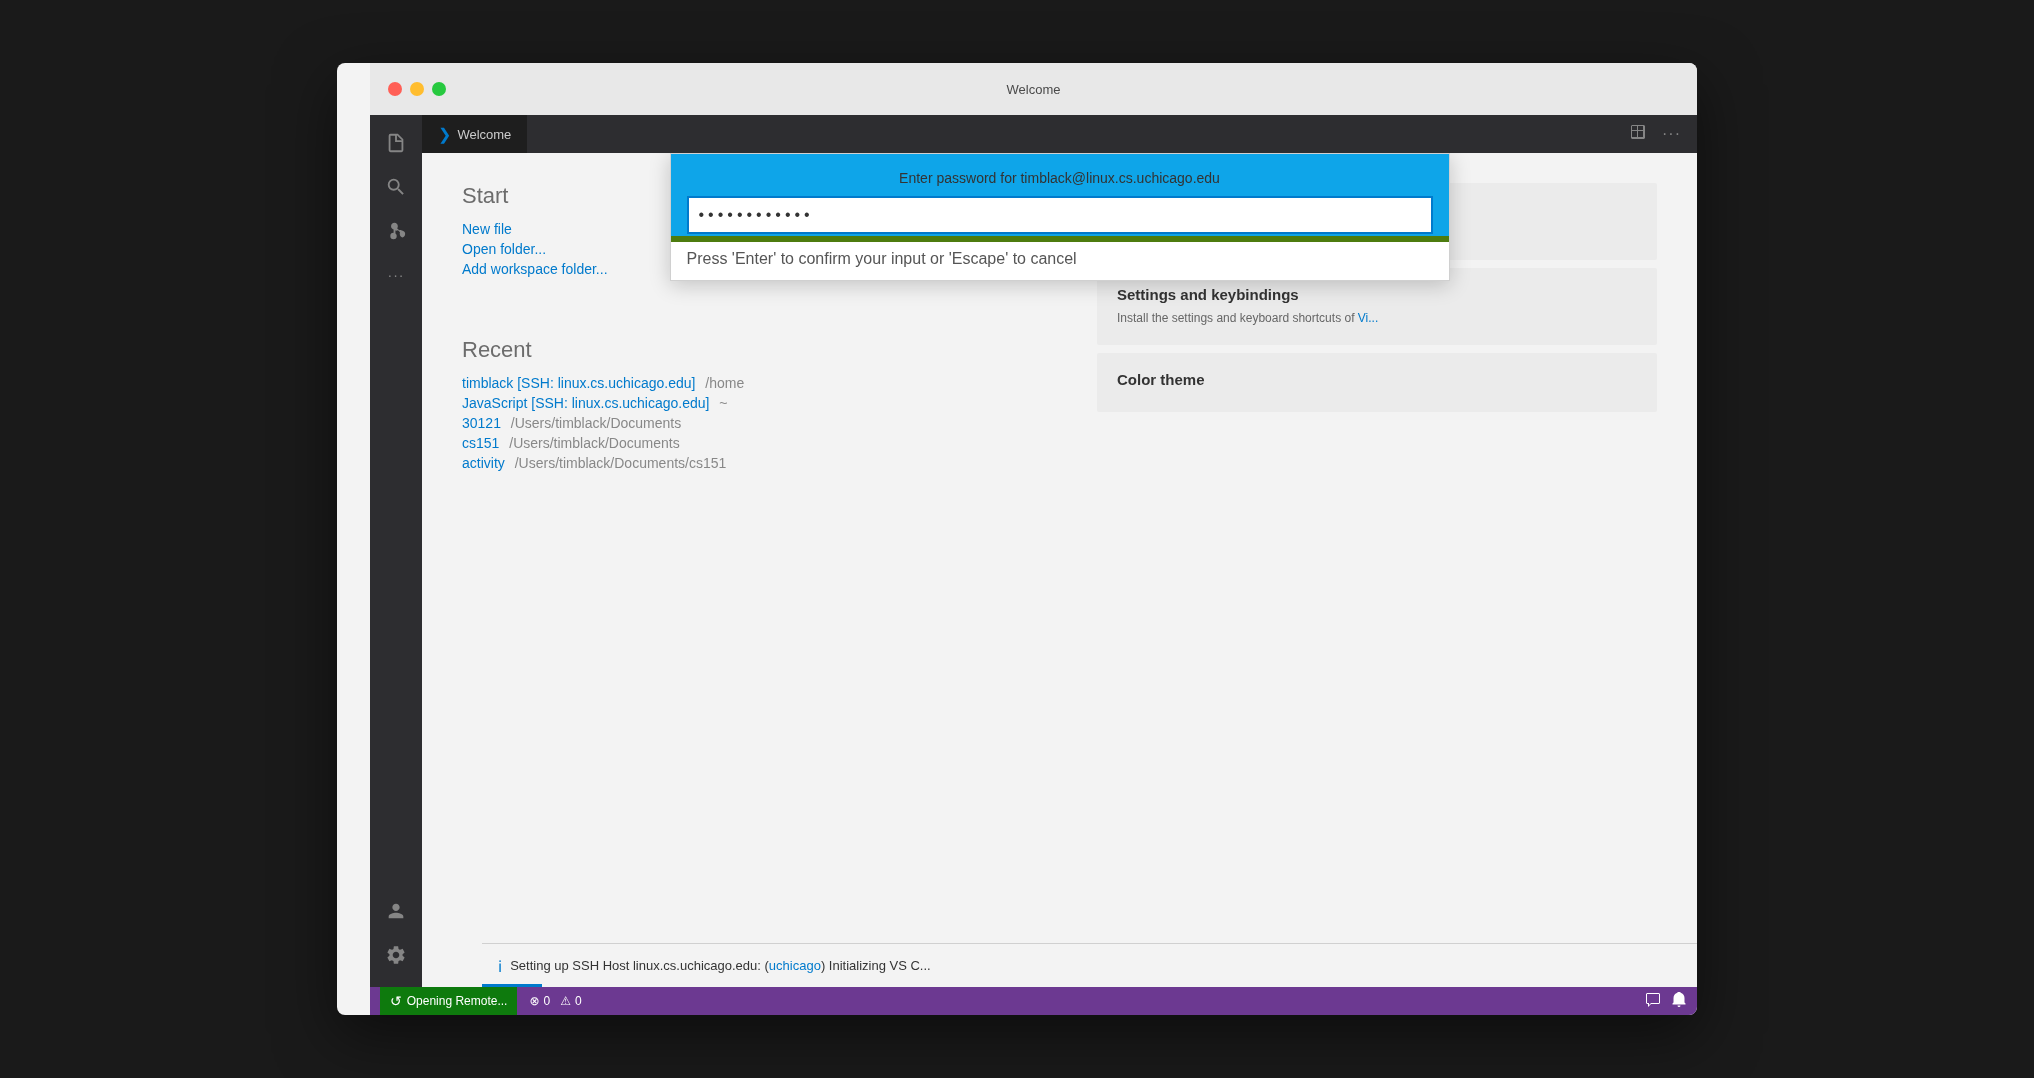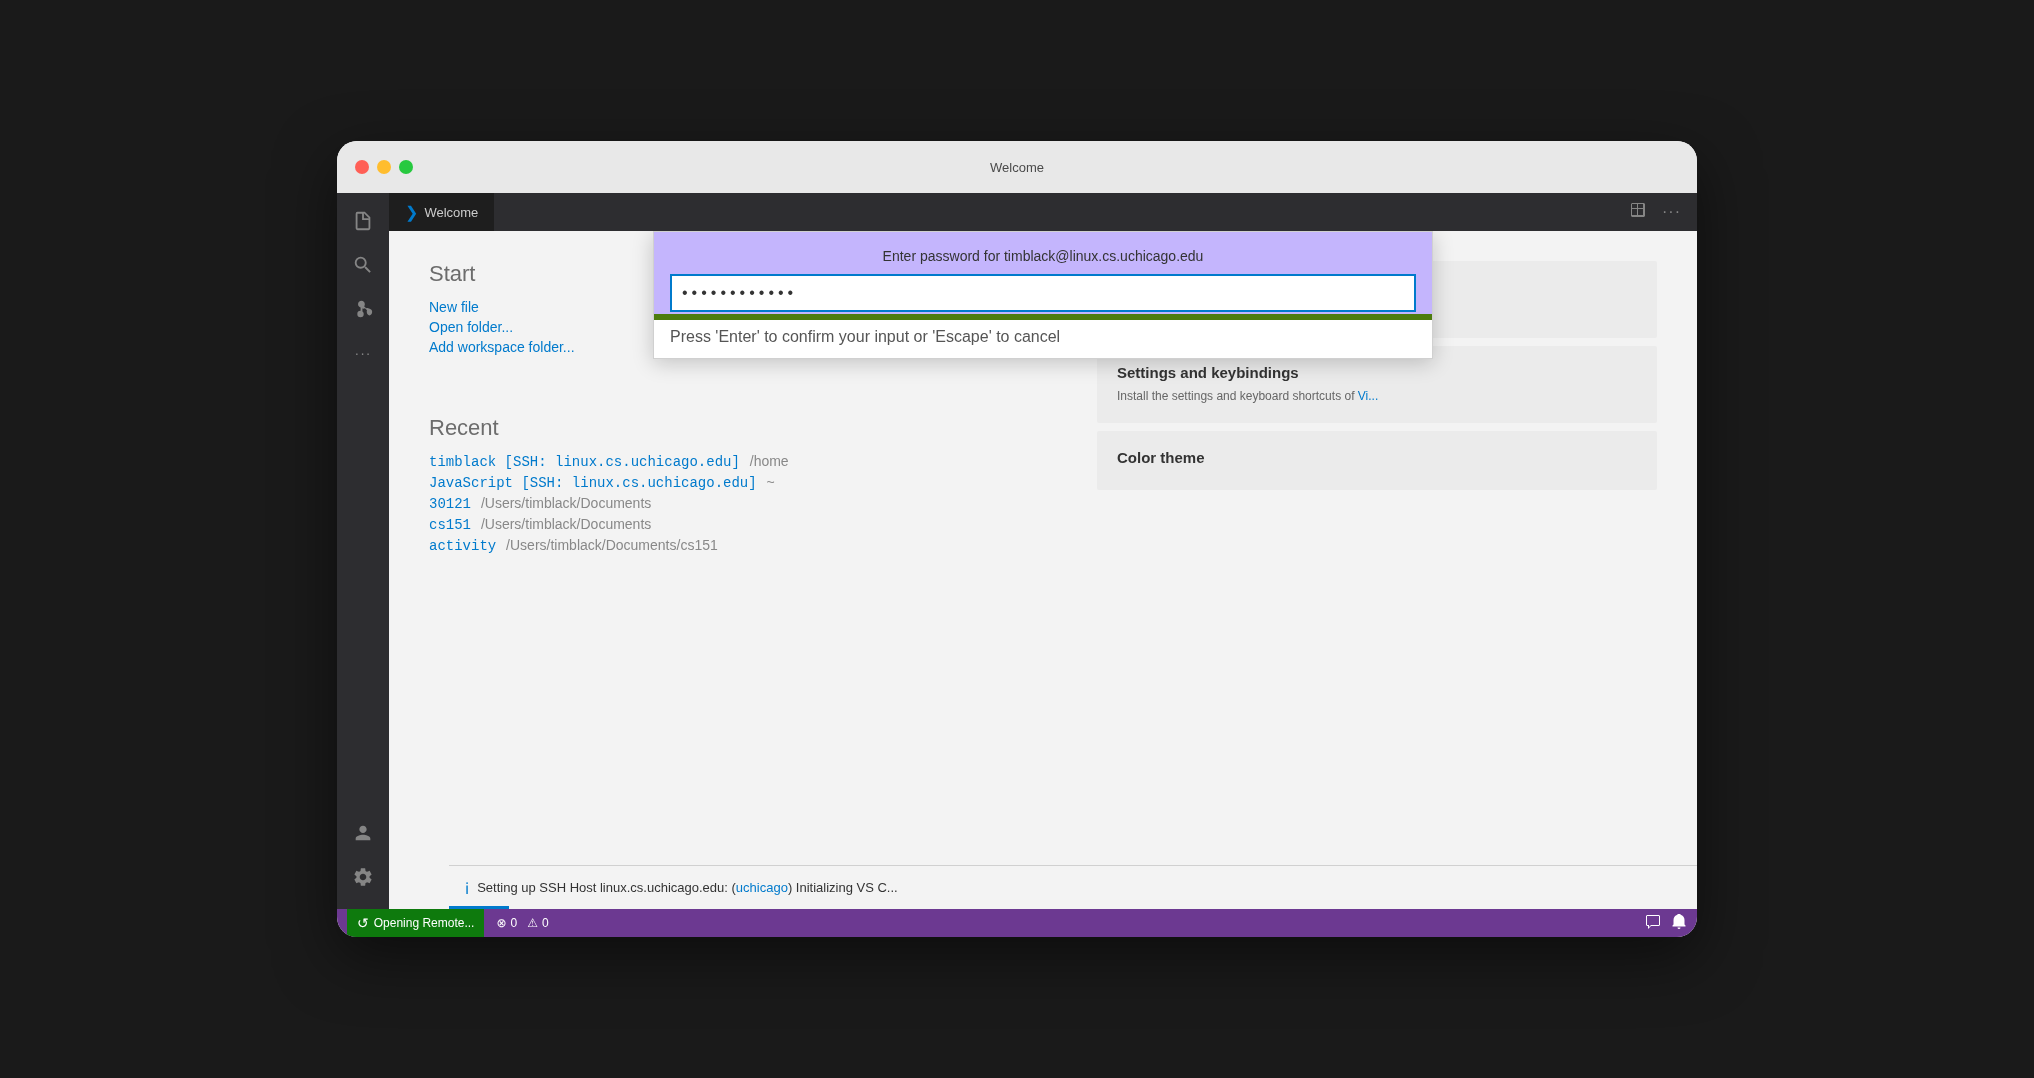--- a/index.html
+++ b/index.html
@@ -7,27 +7,28 @@
       background: #1a1a1a;
       display: flex;
       justify-content: center;
       align-items: center;
       min-height: 100vh;
       font-family: -apple-system, BlinkMacSystemFont, 'Segoe UI', sans-serif;
     }
 
     .window {
       width: 1360px;
-      height: 796px;
+      height: 952px;
       background: #f3f3f3;
-      border-radius: 20px;
+      border-radius: 8px;
       overflow: hidden;
       box-shadow: 0 20px 60px rgba(0,0,0,0.5);
       display: flex;
       flex-direction: column;
+      padding-left: 33px;
     }
 
     
     .titlebar {
       height: 52px;
       background: #e8e8e8;
       display: flex;
       align-items: center;
       justify-content: center;
       position: relative;
@@ -148,21 +149,21 @@
     .password-overlay {
       position: absolute;
       top: 0;
       left: 0;
       right: 0;
       z-index: 100;
       display: flex;
       justify-content: center;
     }
     .password-dialog {
-      background: #c4b5fd;
+      background: #0ea5e9;
       border: 1px solid #d0d0d0;
       box-shadow: 0 4px 20px rgba(0,0,0,0.2);
       width: 780px;
       padding: 0;
     }
     .password-dialog-title {
       text-align: center;
       font-size: 14px;
       color: #333;
       padding: 16px 20px 10px;
@@ -230,21 +231,20 @@
       margin-top: 60px;
     }
     .recent-item {
       margin-bottom: 4px;
       font-size: 14px;
       cursor: pointer;
     }
     .recent-link {
       color: #007acc;
       text-decoration: none;
-      font-family: Liberation Mono, monospace;
     }
     .recent-path {
       color: #888;
       margin-left: 6px;
     }
 
     
     .card {
       background: #ebebeb;
       padding: 18px 20px;

